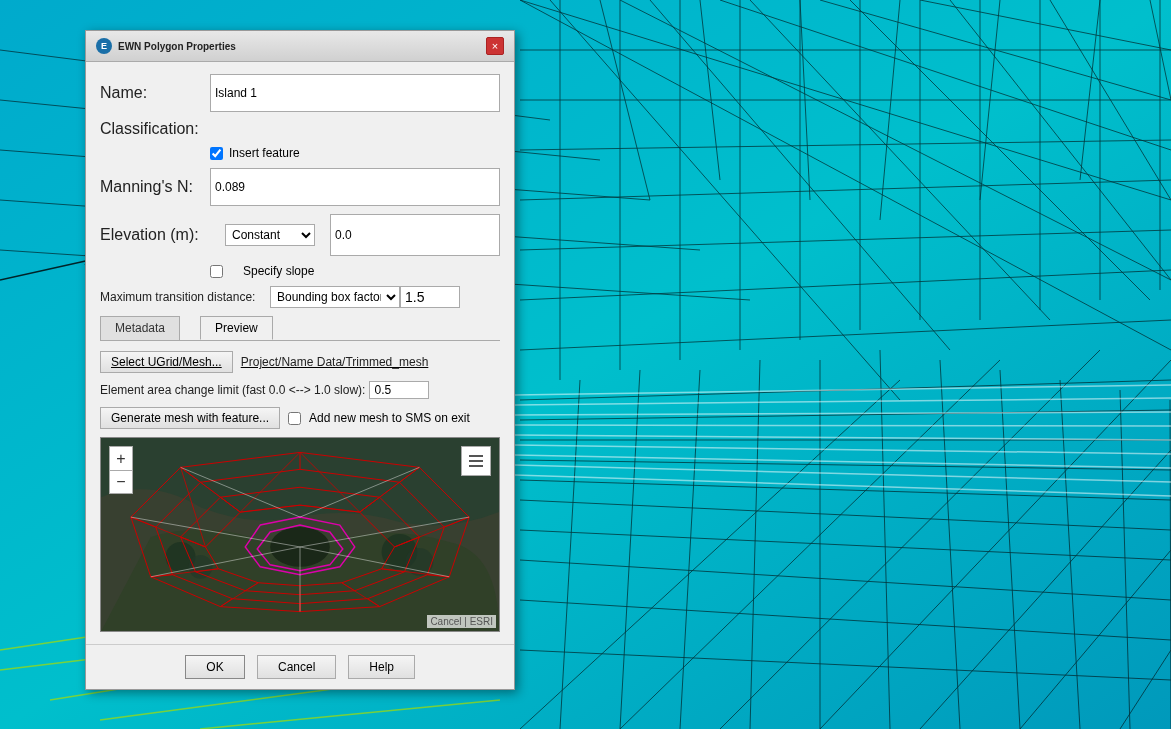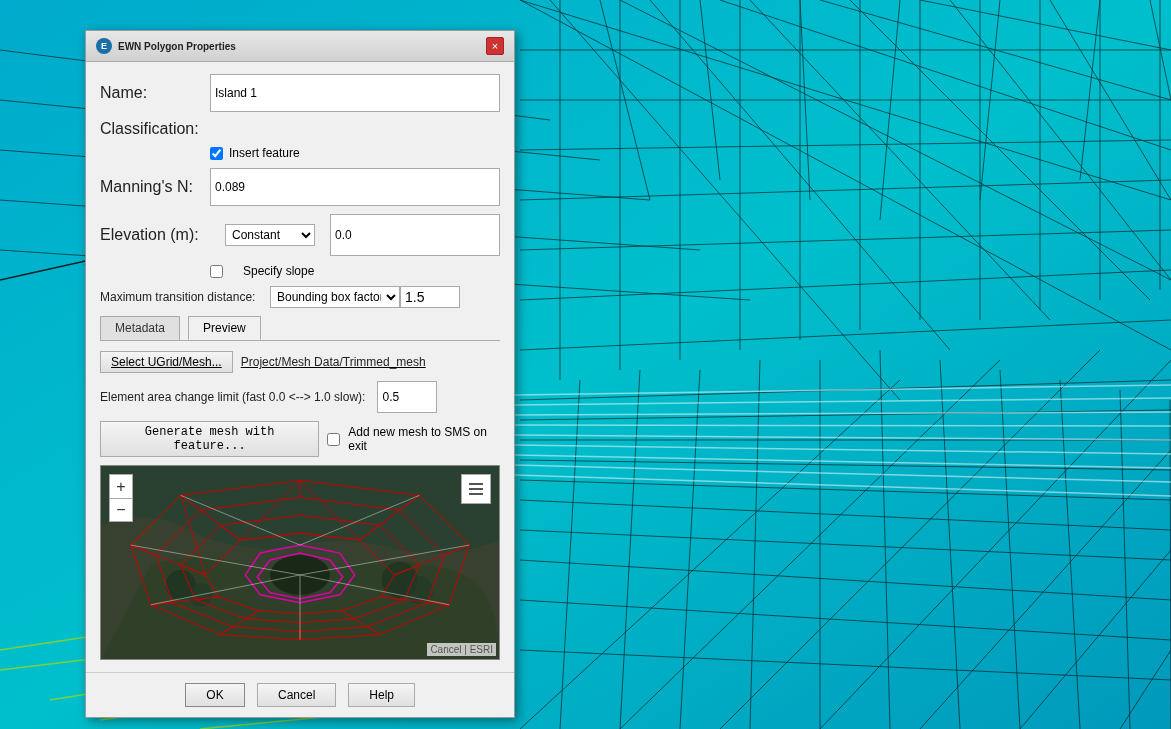--- a/index.html
+++ b/index.html
@@ -185,21 +185,21 @@
     }
 
     .tab {
       padding: 4px 14px;
       border: 1px solid #aaa;
       border-bottom: none;
       cursor: pointer;
       font-size: 12px;
       background: #e0e0e0;
       color: #333;
-      margin-right: 8px;
+      margin-right: 20px;
     }
 
     .tab.active {
       background: #f0f0f0;
       border-bottom: 1px solid #f0f0f0;
       color: #000;
       font-weight: 500;
     }
 
     .preview-content {
@@ -225,51 +225,50 @@
 
     .mesh-path {
       font-size: 12px;
       color: #222;
     }
 
     .element-row {
       display: flex;
       align-items: center;
       margin-bottom: 8px;
-      gap: 12px;
+      gap: 4px;
     }
 
     .element-label {
       font-size: 12px;
       color: #222;
     }
 
     .element-input {
       width: 60px;
-      height: 32px;
+      height: 18px;
       border: 1px solid #aaa;
       background: white;
       padding: 2px 4px;
       font-size: 12px;
     }
 
     .generate-row {
       display: flex;
       align-items: center;
       margin-bottom: 8px;
       gap: 8px;
     }
 
     .generate-btn {
       padding: 3px 10px;
       border: 1px solid #aaa;
       background: linear-gradient(to bottom, #f5f5f5, #e0e0e0);
       font-size: 12px;
       cursor: pointer;
-      font-family: Liberation Mono, monospace;
     }
 
     .map-container {
       width: 100%;
       height: 195px;
       position: relative;
       background: #2a3a2a;
       overflow: hidden;
       border: 1px solid #888;
     }
@@ -563,21 +562,21 @@
 
     <div class="tabs-container">
       <div class="tab">Metadata</div>
       <div class="tab active">Preview</div>
     </div>
 
     <div class="preview-content">
 
       <div class="mesh-select-row">
         <button class="mesh-btn">Select UGrid/Mesh...</button>
-        <span class="mesh-path">Project/Mesh Data/Trimmed_mesh</span>
+        <span class="mesh-path">Project/Name Data/Trimmed_mesh</span>
       </div>
 
       <div class="element-row">
         <span class="element-label">Element area change limit (fast 0.0 &lt;--&gt; 1.0 slow):</span>
         <input type="text" class="element-input" value="0.5" style="">
       </div>
 
       <div class="generate-row">
         <button class="generate-btn">Generate mesh with feature...</button>
         <input type="checkbox" style="">

